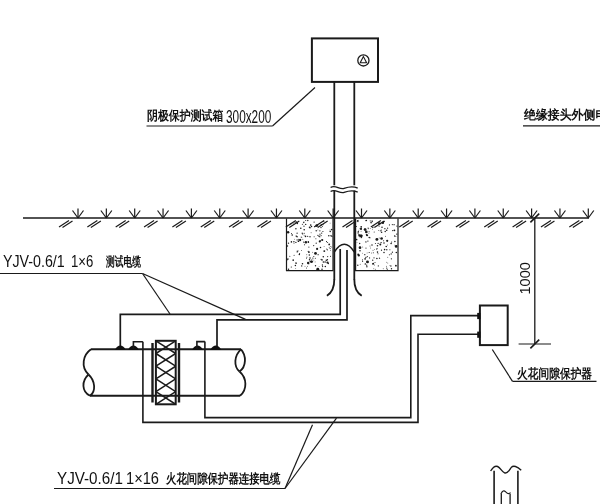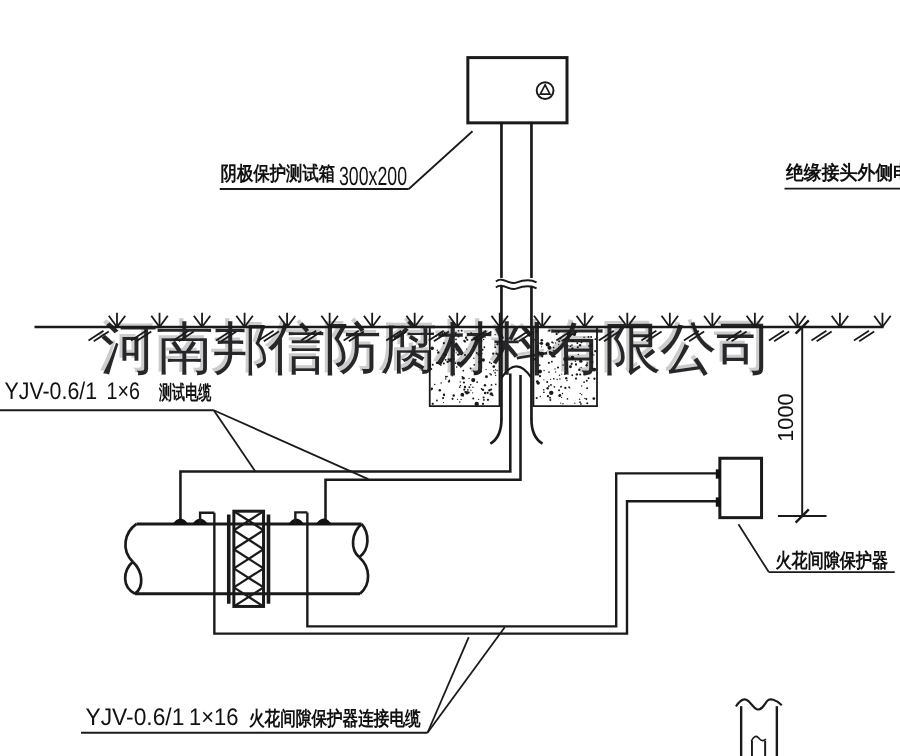--- a/index.html
+++ b/index.html
@@ -37,21 +37,20 @@
   #lbl-protector{left:0;top:0;}
   #lbl-protector .cjk{left:517px;top:366.5px;font-size:13px;transform:scaleX(0.825);}
   #lbl-dim{left:0;top:0;}
   #lbl-dim .lat{left:532px;top:280px;font-size:14.5px;transform:rotate(-90deg);transform-origin:0 100%;}
 </style>
 </head>
 <body>
 
 <div id="stage">
 
-  <div id="watermark">河南邦信防腐材料有限公司</div>
 
   <svg width="600" height="504" viewBox="0 0 600 504">
     <g stroke="#1a1a1a" fill="none" stroke-linecap="butt">
 
       <g>
         <rect x="311.9" y="38.4" width="66.1" height="43.5" stroke-width="2"></rect>
         <g>
           <circle cx="363.4" cy="60.4" r="5.6" stroke-width="1.3"></circle>
           <path d="M 363.4,56.6 L 360.2,62.7 L 366.6,62.7 Z" stroke-width="1.1"></path>
         </g>

